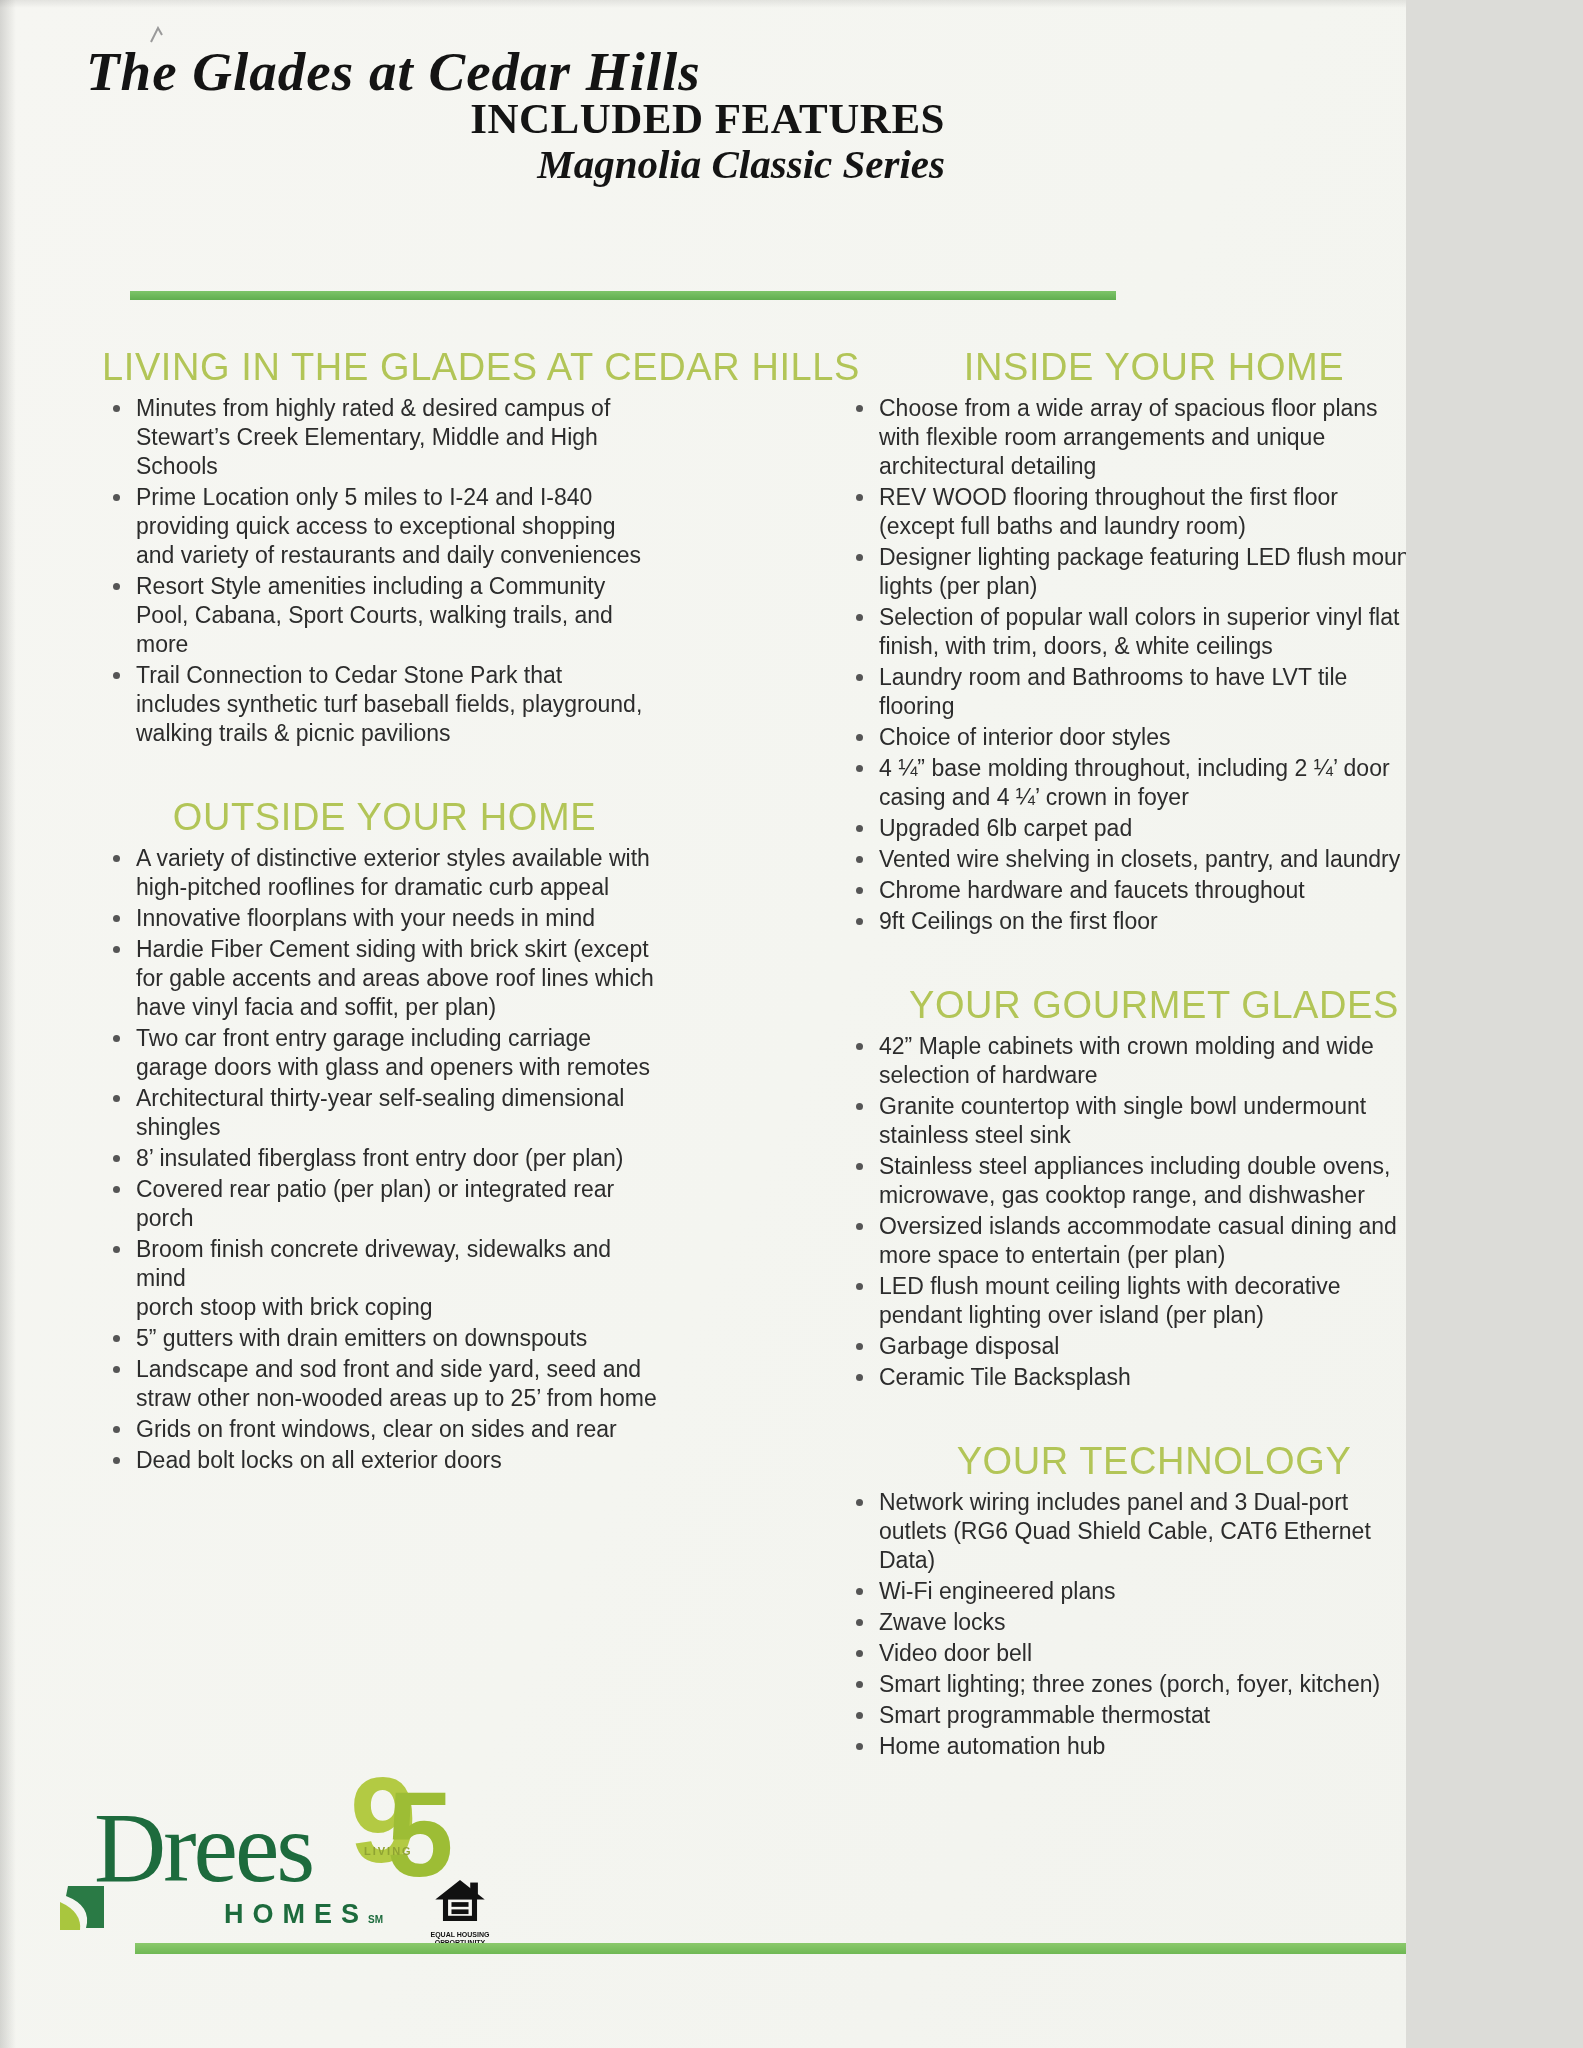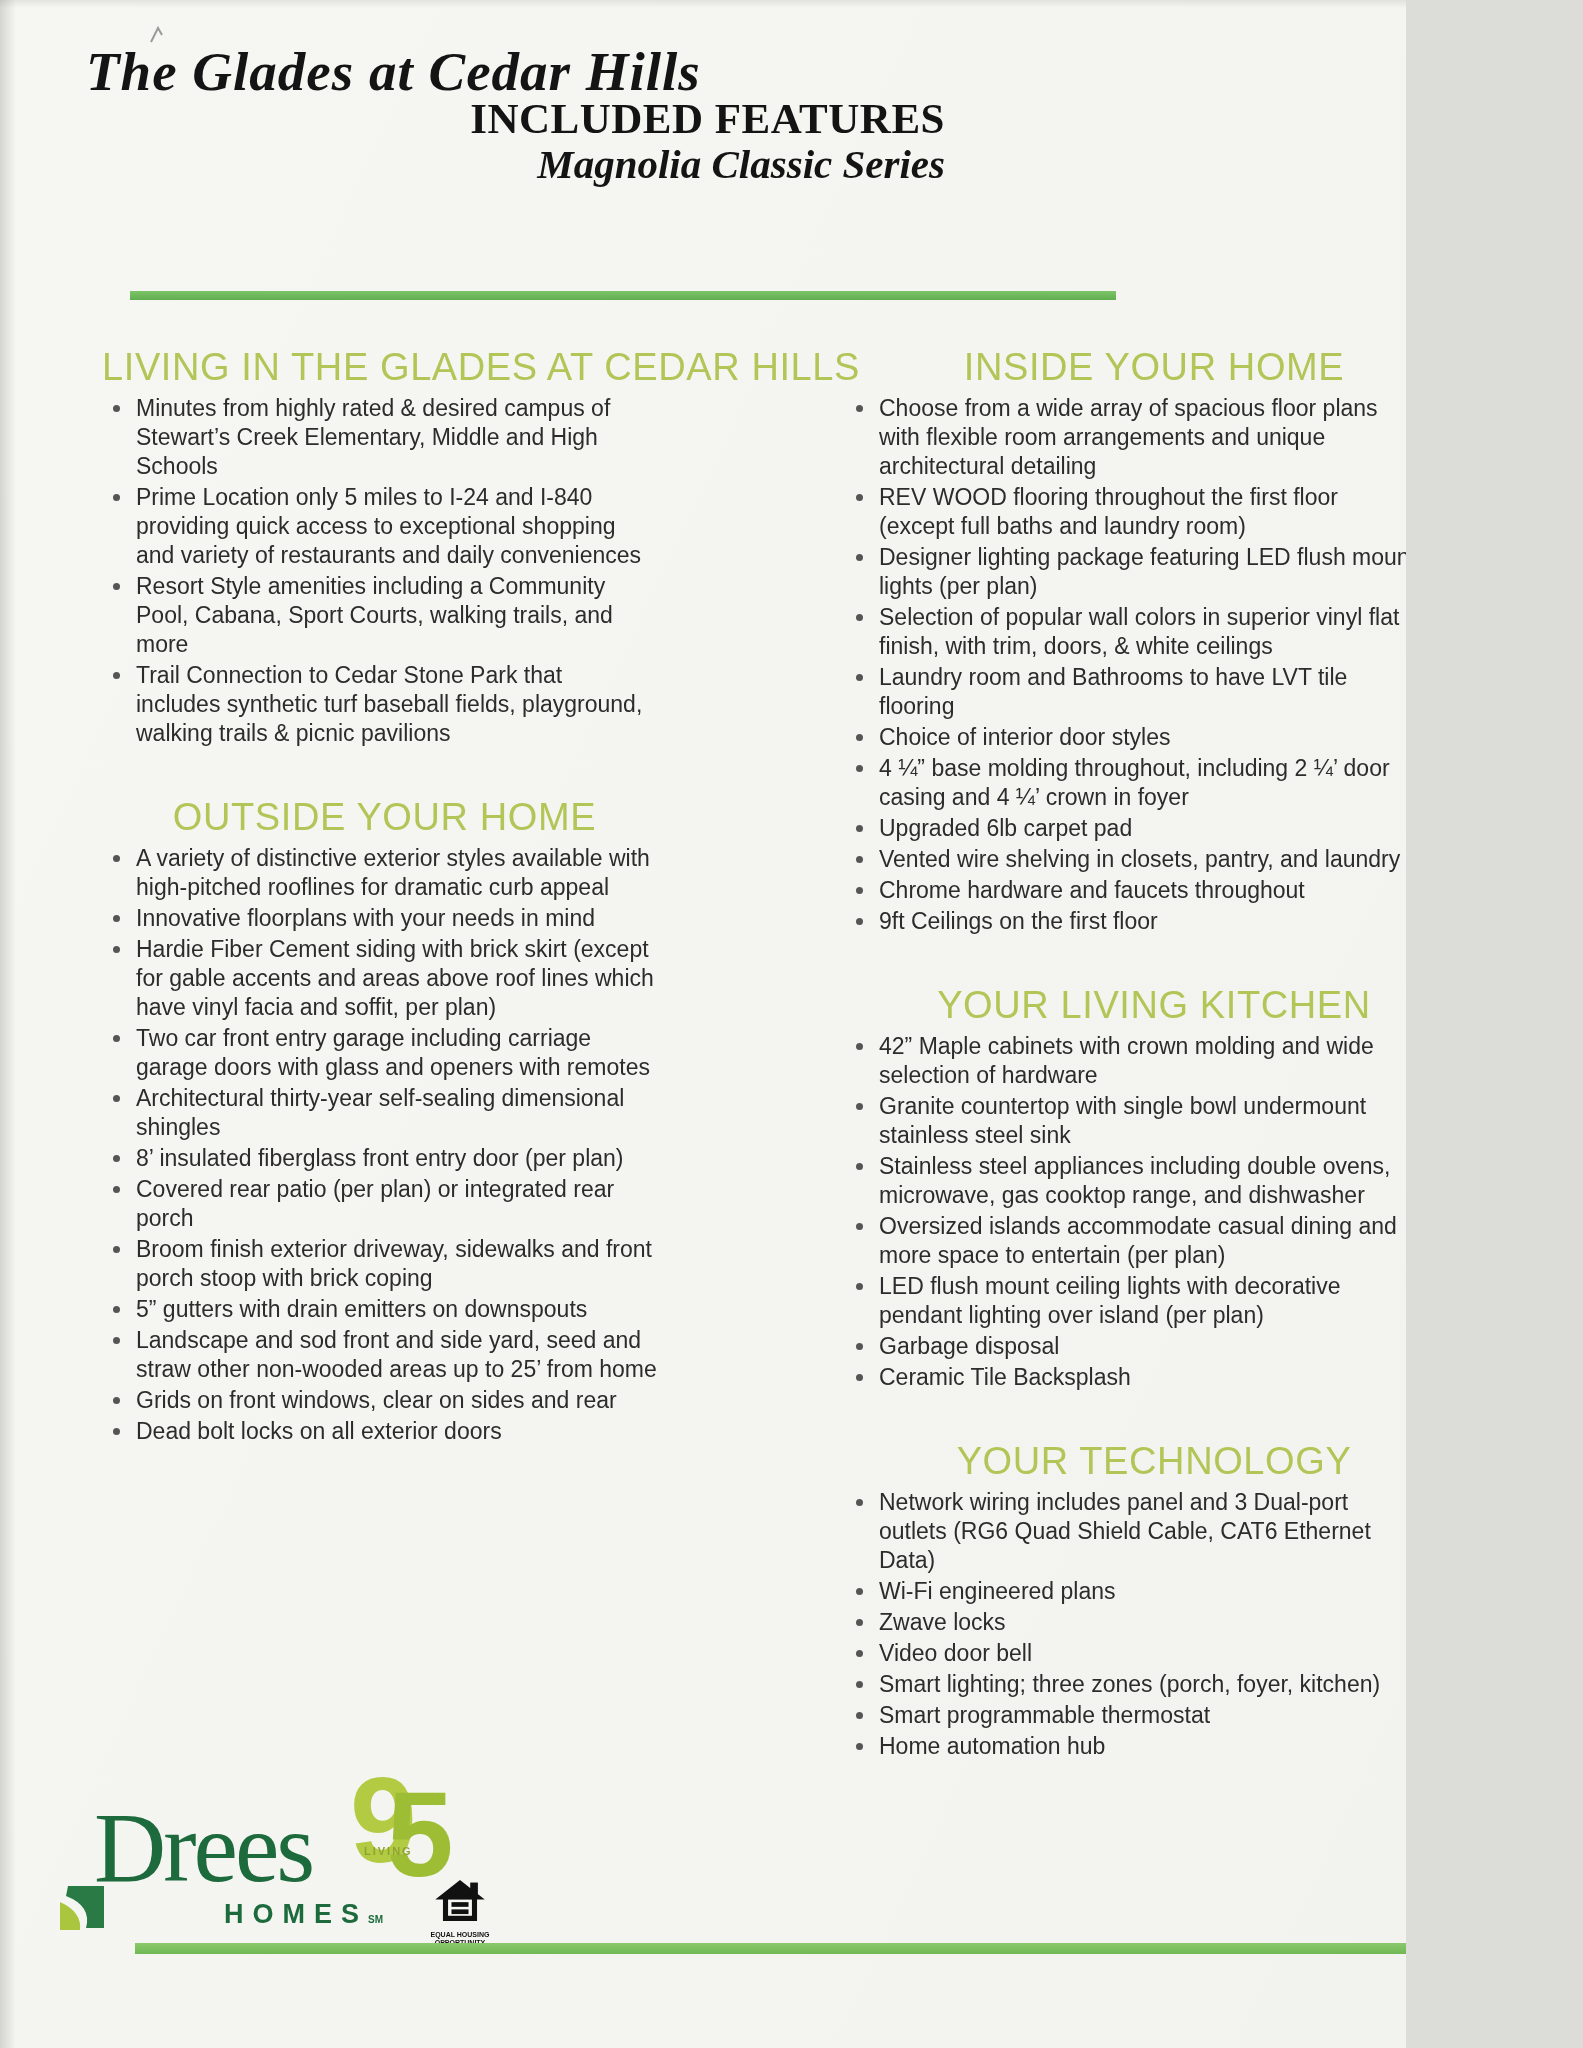--- a/index.html
+++ b/index.html
@@ -141,21 +141,21 @@
         <li>Hardie Fiber Cement siding with brick skirt (except
 for gable accents and areas above roof lines which
 have vinyl facia and soffit, per plan)</li>
         <li>Two car front entry garage including carriage
 garage doors with glass and openers with remotes</li>
         <li>Architectural thirty-year self-sealing dimensional
 shingles</li>
         <li>8’ insulated fiberglass front entry door (per plan)</li>
         <li>Covered rear patio (per plan) or integrated rear
 porch</li>
-        <li>Broom finish exterior driveway, sidewalks and front
+        <li>Broom finish concrete driveway, sidewalks and mind
 porch stoop with brick coping</li>
         <li>5” gutters with drain emitters on downspouts</li>
         <li>Landscape and sod front and side yard, seed and
 straw other non-wooded areas up to 25’ from home</li>
         <li>Grids on front windows, clear on sides and rear</li>
         <li>Dead bolt locks on all exterior doors</li>
       </ul>
     </div>
   <div class="col col-right">
       <div class="sec-heading">INSIDE YOUR HOME</div>
@@ -172,21 +172,21 @@
         <li>Laundry room and Bathrooms to have LVT tile
 flooring</li>
         <li>Choice of interior door styles</li>
         <li>4 ¼” base molding throughout, including 2 ¼’ door
 casing and 4 ¼’ crown in foyer</li>
         <li>Upgraded 6lb carpet pad</li>
         <li>Vented wire shelving in closets, pantry, and laundry</li>
         <li>Chrome hardware and faucets throughout</li>
         <li>9ft Ceilings on the first floor</li>
       </ul>
-      <div class="sec-heading">YOUR LIVING KITCHEN</div>
+      <div class="sec-heading">YOUR GOURMET GLADES</div>
       <ul class="bullets">
         <li>42” Maple cabinets with crown molding and wide
 selection of hardware</li>
         <li>Granite countertop with single bowl undermount
 stainless steel sink</li>
         <li>Stainless steel appliances including double ovens,
 microwave, gas cooktop range, and dishwasher</li>
         <li>Oversized islands accommodate casual dining and
 more space to entertain (per plan)</li>
         <li>LED flush mount ceiling lights with decorative

